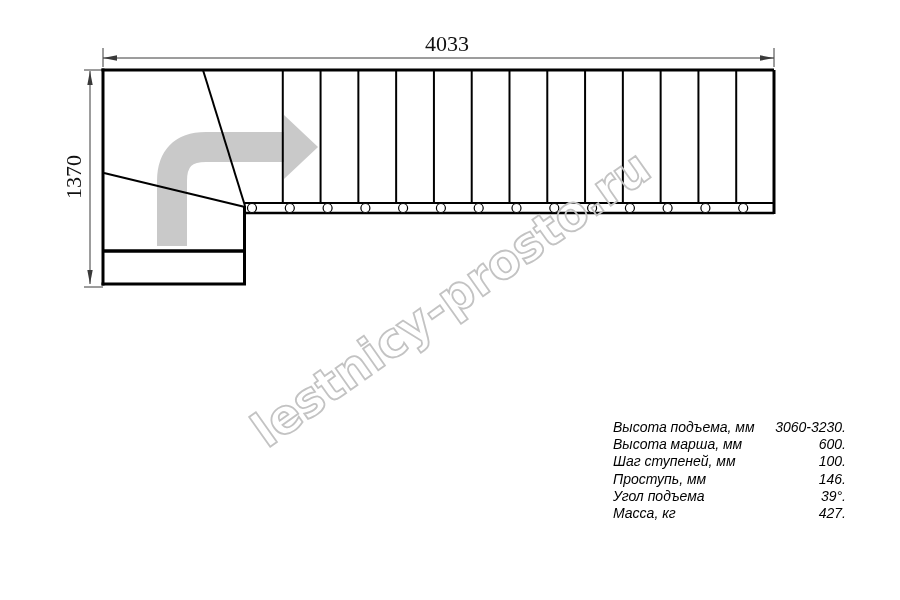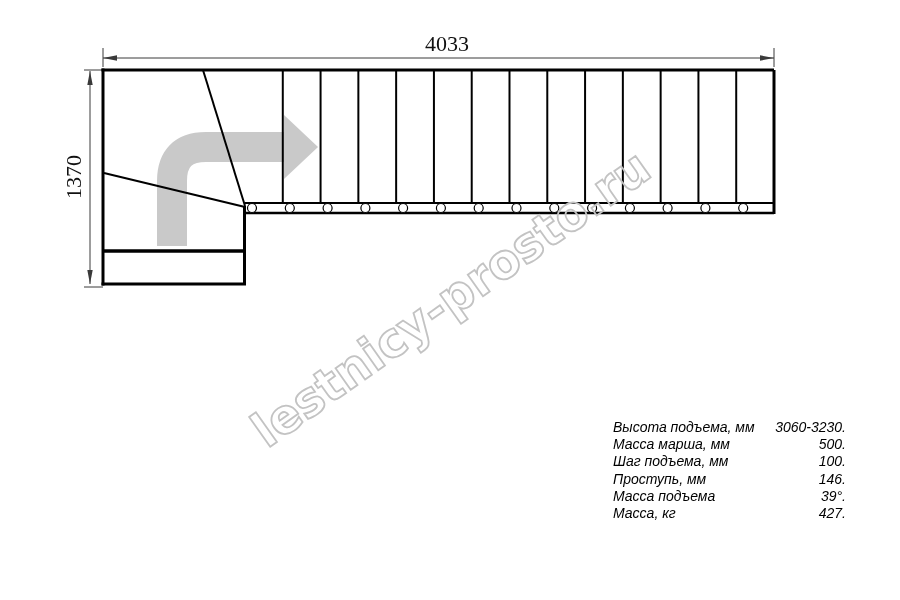--- a/index.html
+++ b/index.html
@@ -128,33 +128,33 @@
 
     <text class="watermark-text" transform="translate(267,449) rotate(-35.3)" textLength="474" lengthAdjust="spacingAndGlyphs" stroke-width="1.8" stroke="#c3c3c3">lestnicy-prosto.ru</text>
   </svg>
 
   <div class="specs">
       <div class="spec-row">
         <span class="spec-label">Высота подъема, мм</span>
         <span class="spec-value">3060-3230.</span>
       </div>
       <div class="spec-row">
-        <span class="spec-label">Масса марша, мм</span>
-        <span class="spec-value">500.</span>
+        <span class="spec-label">Высота марша, мм</span>
+        <span class="spec-value">600.</span>
       </div>
       <div class="spec-row">
-        <span class="spec-label">Шаг подъема, мм</span>
+        <span class="spec-label">Шаг ступеней, мм</span>
         <span class="spec-value">100.</span>
       </div>
       <div class="spec-row">
         <span class="spec-label">Проступь, мм</span>
         <span class="spec-value">146.</span>
       </div>
       <div class="spec-row">
-        <span class="spec-label">Масса подъема</span>
+        <span class="spec-label">Угол подъема</span>
         <span class="spec-value">39°.</span>
       </div>
       <div class="spec-row">
         <span class="spec-label">Масса, кг</span>
         <span class="spec-value">427.</span>
       </div>
     </div>
 
 </div>
 

